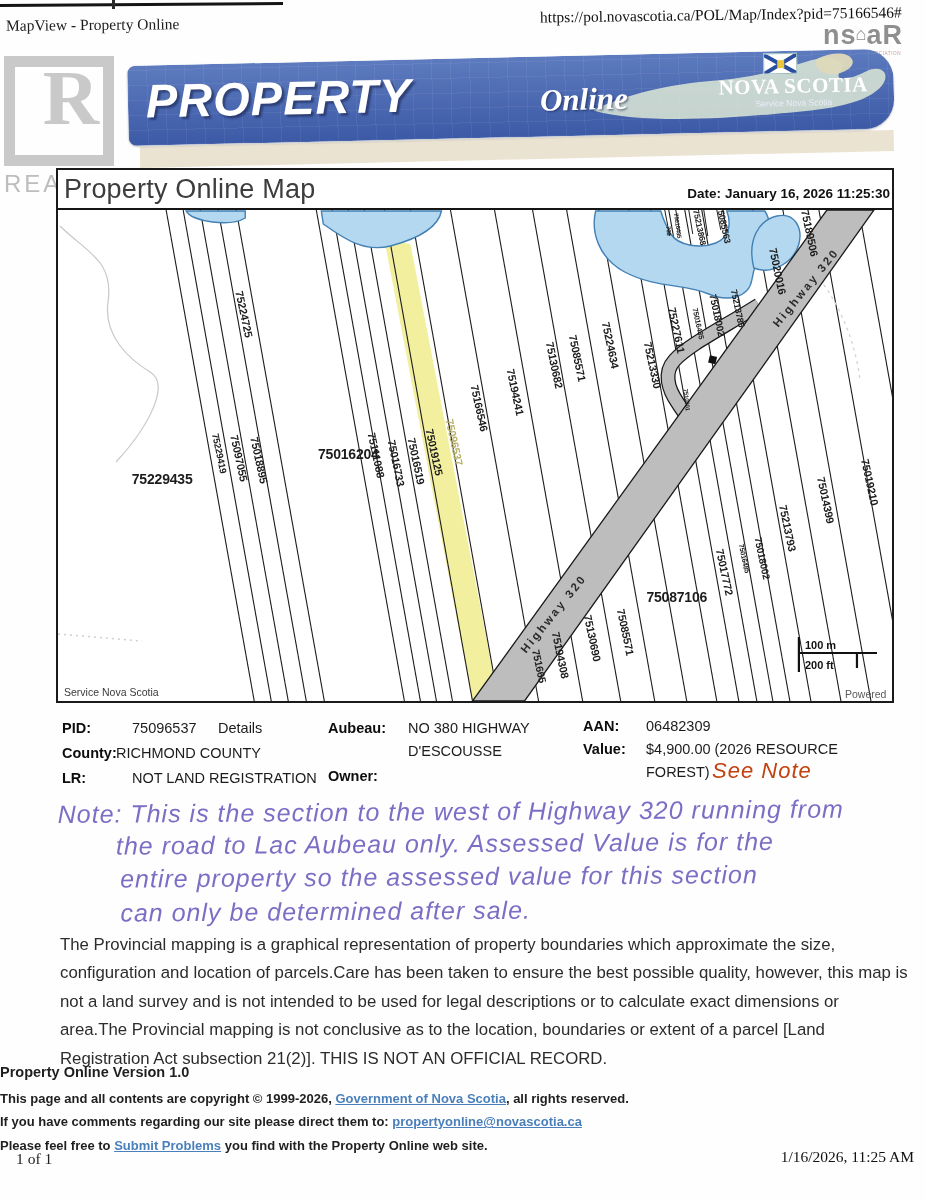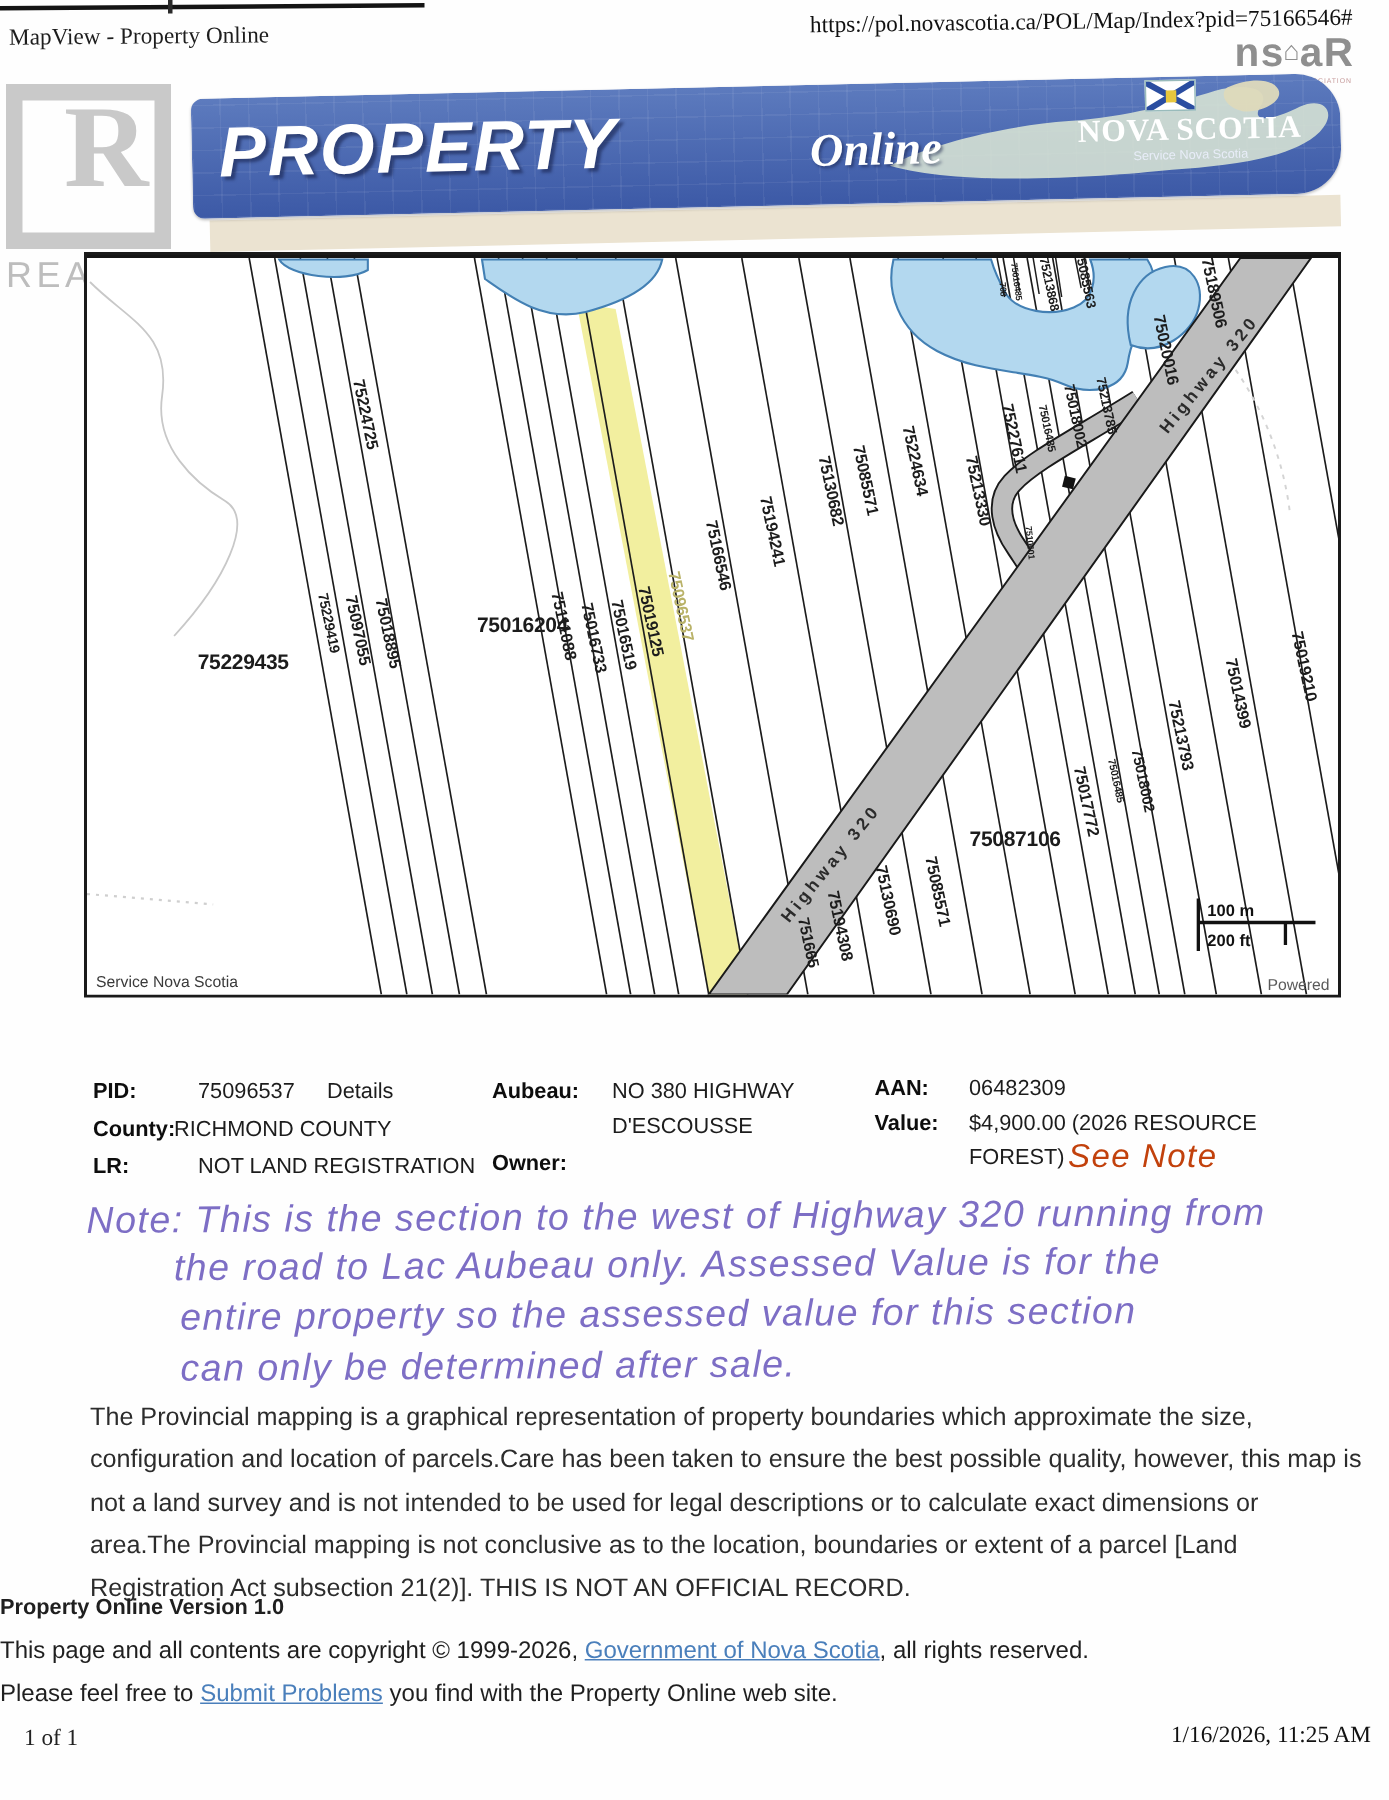--- a/index.html
+++ b/index.html
@@ -60,21 +60,21 @@
       font-size:25px;letter-spacing:1px;transform:rotate(-0.4deg);z-index:3;}
   .note div{white-space:nowrap;}
   .note .n2{margin-left:58px;margin-top:3px;}
   .note .n3{margin-left:62px;margin-top:4px;}
   .note .n4{margin-left:62px;margin-top:5px;}
   
   .disclaimer{position:absolute;left:60px;top:931px;width:848px;font-size:16.8px;line-height:1.69;color:#2c2c2c;z-index:3;}
   
   .footer{position:absolute;left:0;top:1064px;width:738px;text-align:left;color:#1f1f1f;z-index:3;}
   .footer .ver{font-size:14.5px;font-weight:bold;margin-bottom:7px;}
-  .footer .fl{font-size:16px;line-height:1.8;}
+  .footer .fl{font-size:13px;line-height:1.8;font-weight:bold;}
   .footer a{color:#4a7fbb;text-decoration:underline;cursor:pointer;}
   .page-num{position:absolute;left:16px;top:1150px;font-size:15.5px;color:#222;}
   .stamp{position:absolute;right:12px;top:1148px;font-size:15.5px;color:#111;}
 </style>
 </head>
 <body>
 
 <div class="scan-line"></div>
 <div class="scan-tick"></div>
 
@@ -107,20 +107,24 @@
   <div class="flag">
       <i></i>
       <i></i>
       <b></b>
     </div>
   <div class="org">NOVA SCOTIA</div>
   <div class="orgsub">Service Nova Scotia</div>
 </div>
 
 <div class="section">
+  <div class="sec-head">
+    <div class="sec-title">Property Online Map</div>
+    <div class="sec-date"><span>Date:</span> <span>January 16, 2026 11:25:30</span></div>
+  </div>
 
   <svg id="map-svg" viewBox="0 0 833 491" preserveAspectRatio="none">
 
     <polygon points="326,30 352,34 440,491 414,491" fill="#f2ef9f"></polygon>
 
     <g id="parcel-lines">
         <line x1="108" y1="0" x2="196" y2="491" stroke="#1c1c1c" stroke-width="1.1"></line>
         <line x1="125" y1="0" x2="213" y2="491" stroke="#1c1c1c" stroke-width="1.1"></line>
         <line x1="142" y1="0" x2="230" y2="491" stroke="#1c1c1c" stroke-width="1.1"></line>
         <line x1="160" y1="0" x2="248" y2="491" stroke="#1c1c1c" stroke-width="1.1"></line>
@@ -262,17 +266,18 @@
   <div class="n2">the road to Lac Aubeau only. Assessed Value is for the</div>
   <div class="n3">entire property so the assessed value for this section</div>
   <div class="n4">can only be determined after sale.</div>
 </div>
 
 <div class="disclaimer">The Provincial mapping is a graphical representation of property boundaries which approximate the size, configuration and location of parcels.Care has been taken to ensure the best possible quality, however, this map is not a land survey and is not intended to be used for legal descriptions or to calculate exact dimensions or area.The Provincial mapping is not conclusive as to the location, boundaries or extent of a parcel [Land Registration Act subsection 21(2)]. THIS IS NOT AN OFFICIAL RECORD.</div>
 
 <div class="footer">
   <div class="ver">Property Online Version 1.0</div>
   <div class="fl"><span>This page and all contents are copyright © 1999-2026, </span><a>Government of Nova Scotia</a><span>, all rights reserved.</span></div>
+  <div class="fl"><span>If you have comments regarding our site please direct them to: </span><a>propertyonline@novascotia.ca</a></div>
   <div class="fl"><span>Please feel free to </span><a>Submit Problems</a><span> you find with the Property Online web site.</span></div>
 </div>
 
 <div class="page-num serif">1 of 1</div>
 <div class="stamp serif">1/16/2026, 11:25 AM</div>
 
 </body></html>

